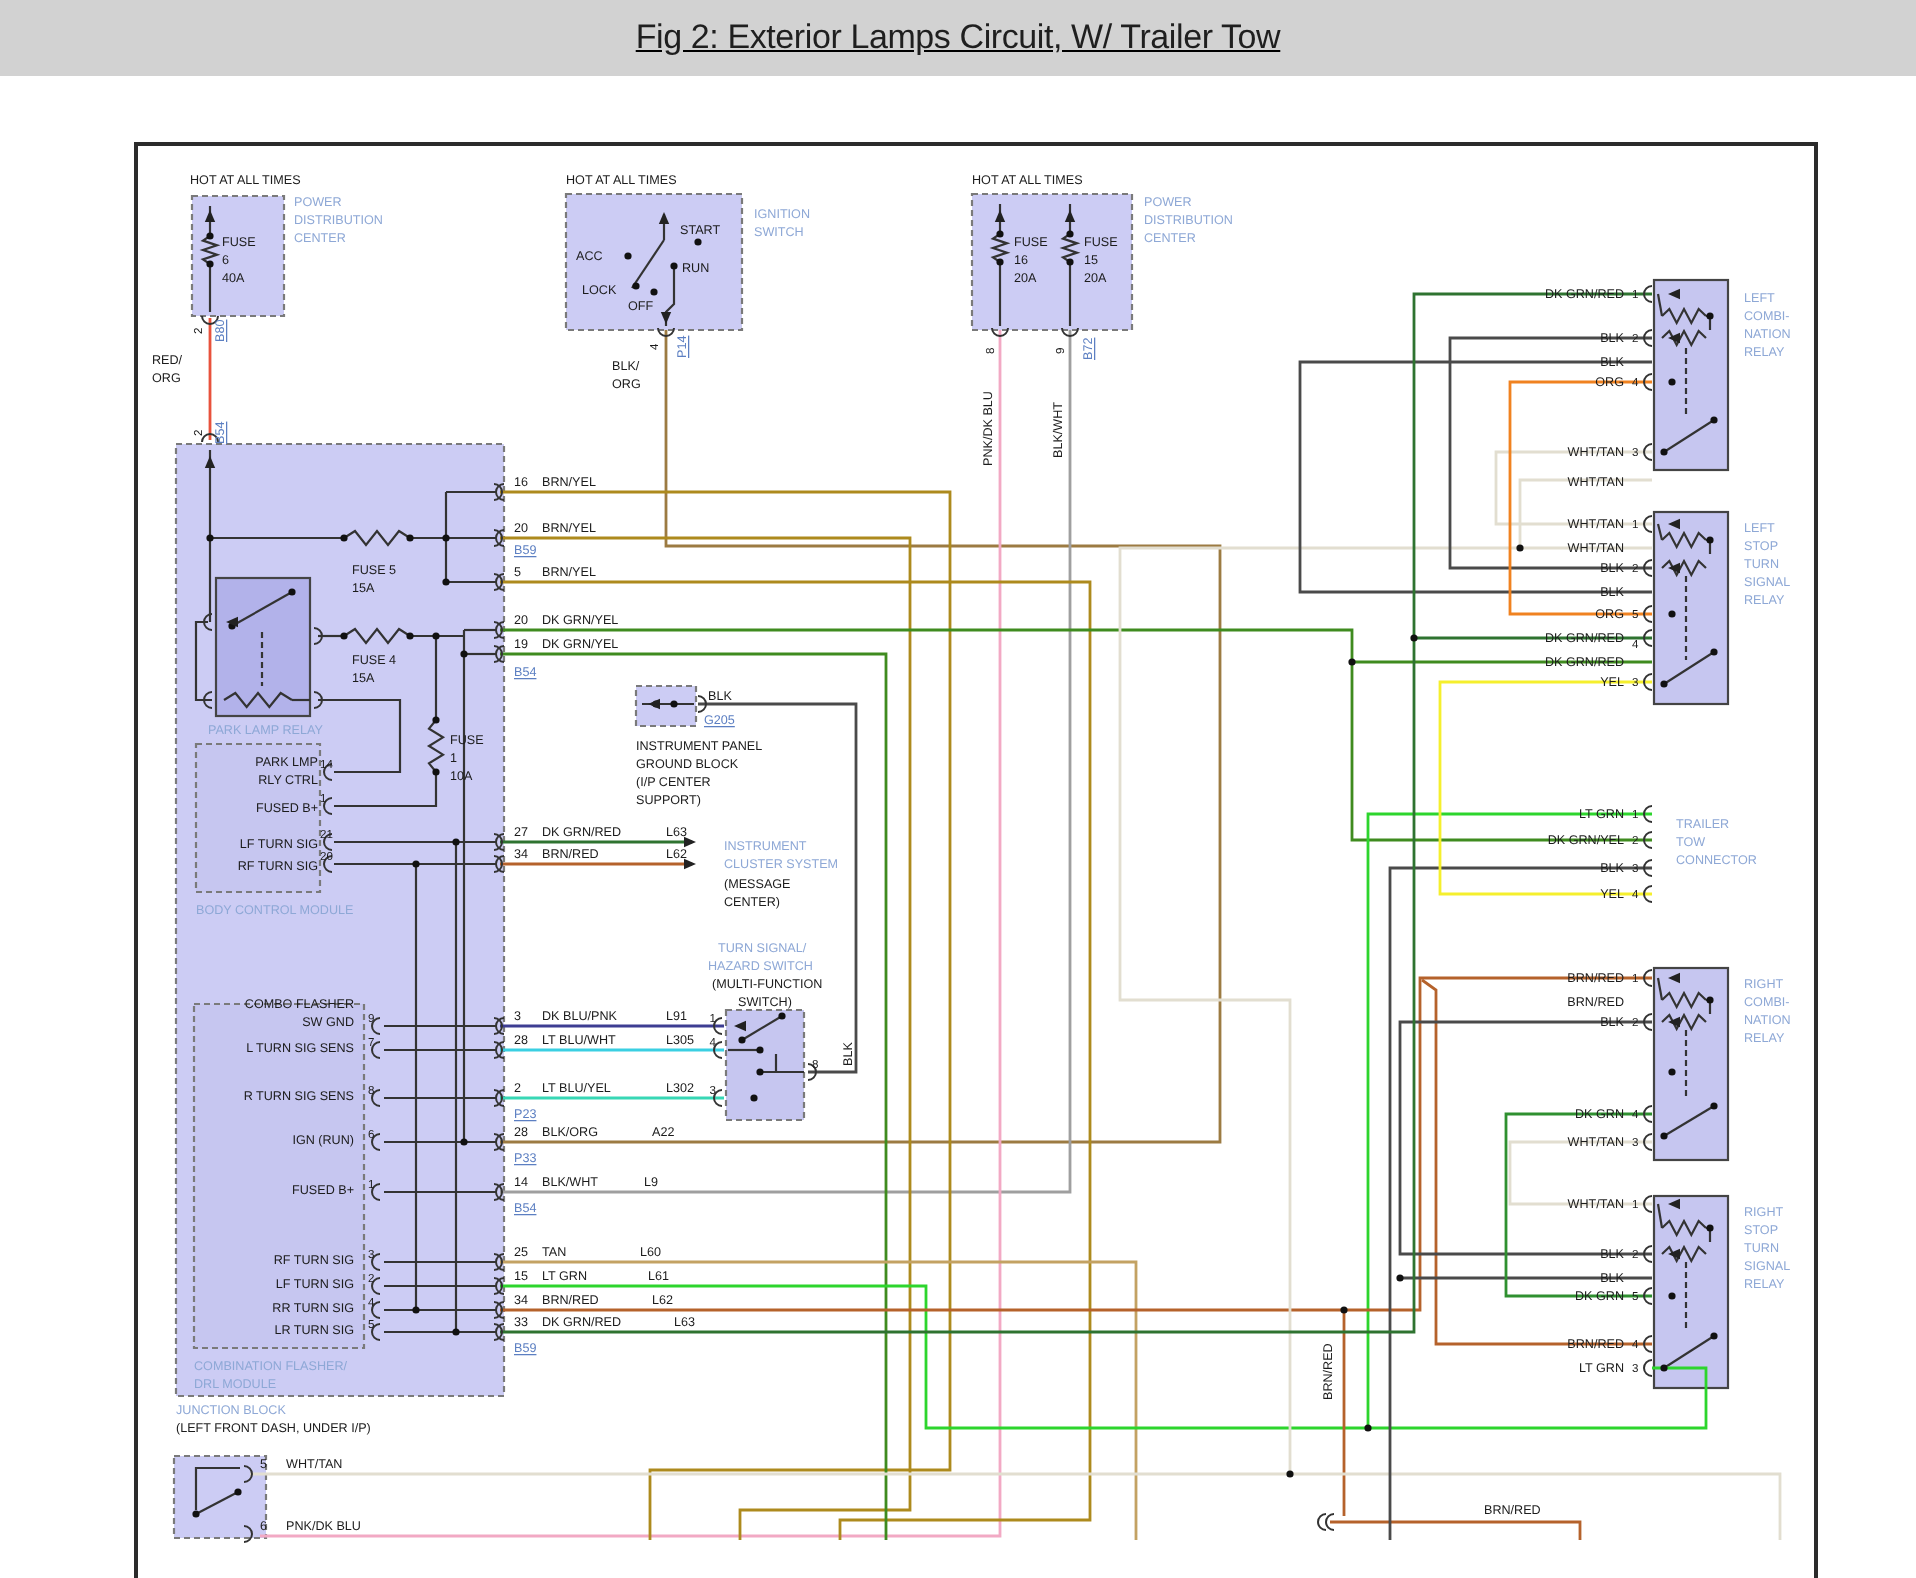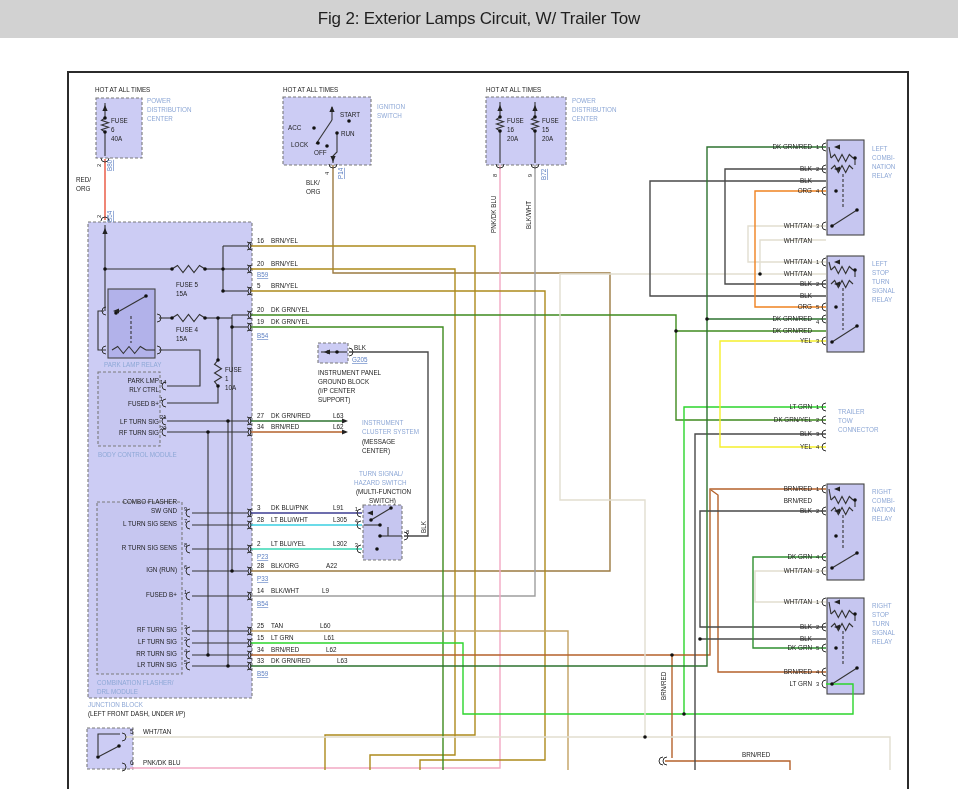--- a/index.html
+++ b/index.html
@@ -1,19 +1,19 @@
 <!DOCTYPE html>
 <html><head>
 <meta charset="utf-8">
 <style>
   html,body{margin:0;padding:0;background:#fff;width:958px;height:789px;overflow:hidden;
     font-family:"Liberation Sans",sans-serif;}
   .page{position:relative;width:958px;height:789px;background:#fff;}
   .hdr{position:absolute;top:0;left:0;width:958px;height:38px;background:#d2d2d2;
-    display:flex;align-items:center;justify-content:center;z-index:5;}
+    display:flex;align-items:center;justify-content:center;z-index:5;text-decoration:underline;}
   .hdr span{font-size:17px;color:#1f1f1f;letter-spacing:-0.2px;}
   svg{position:absolute;top:0;left:0;}
   svg text{font-family:"Liberation Sans",sans-serif;}
 </style>
 </head>
 <body>
 
 <div class="page">
   <div class="hdr">
     <span>Fig 2: Exterior Lamps Circuit, W/ Trailer Tow</span>

